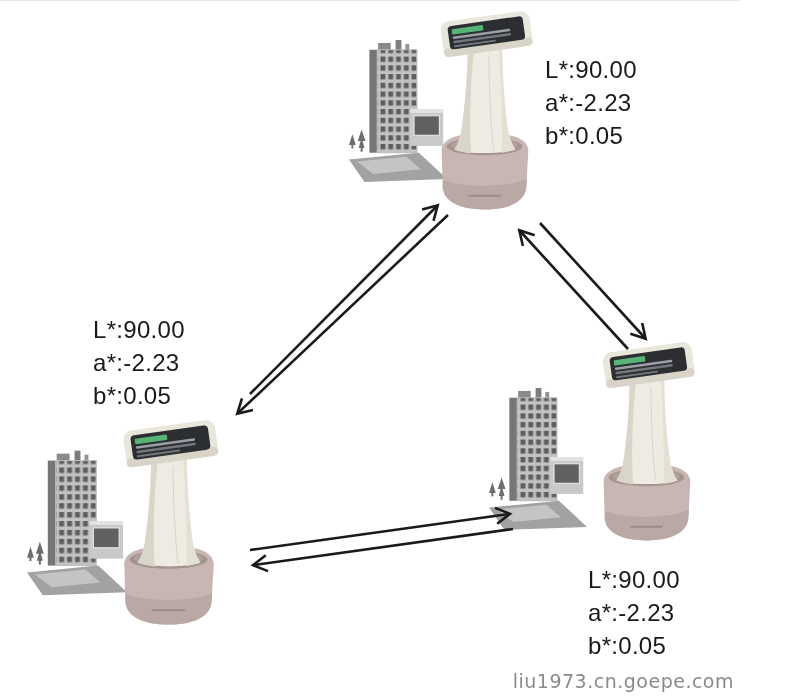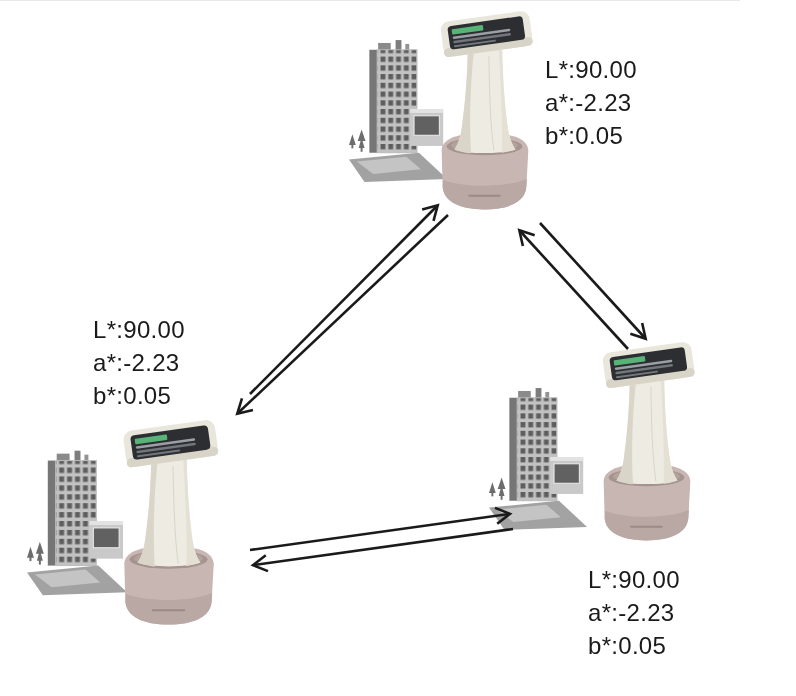--- a/index.html
+++ b/index.html
@@ -159,13 +159,14 @@
     <g stroke="#1a1a1a" stroke-width="2.6">
       <line x1="250" y1="393" x2="437" y2="205" marker-end="url(#arrowhead)"></line>
       <line x1="448" y1="214" x2="238" y2="412" marker-end="url(#arrowhead)"></line>
       <line x1="540" y1="222" x2="645" y2="337" marker-end="url(#arrowhead)"></line>
       <line x1="628" y1="348" x2="520" y2="230" marker-end="url(#arrowhead)"></line>
       <line x1="250" y1="549" x2="509" y2="513" marker-end="url(#arrowhead)"></line>
       <line x1="513" y1="528" x2="254" y2="564" marker-end="url(#arrowhead)"></line>
     </g>
   </svg>
 
+  <div class="watermark">liu1973.cn.goepe.com</div>
 </div>
 
 </body></html>

